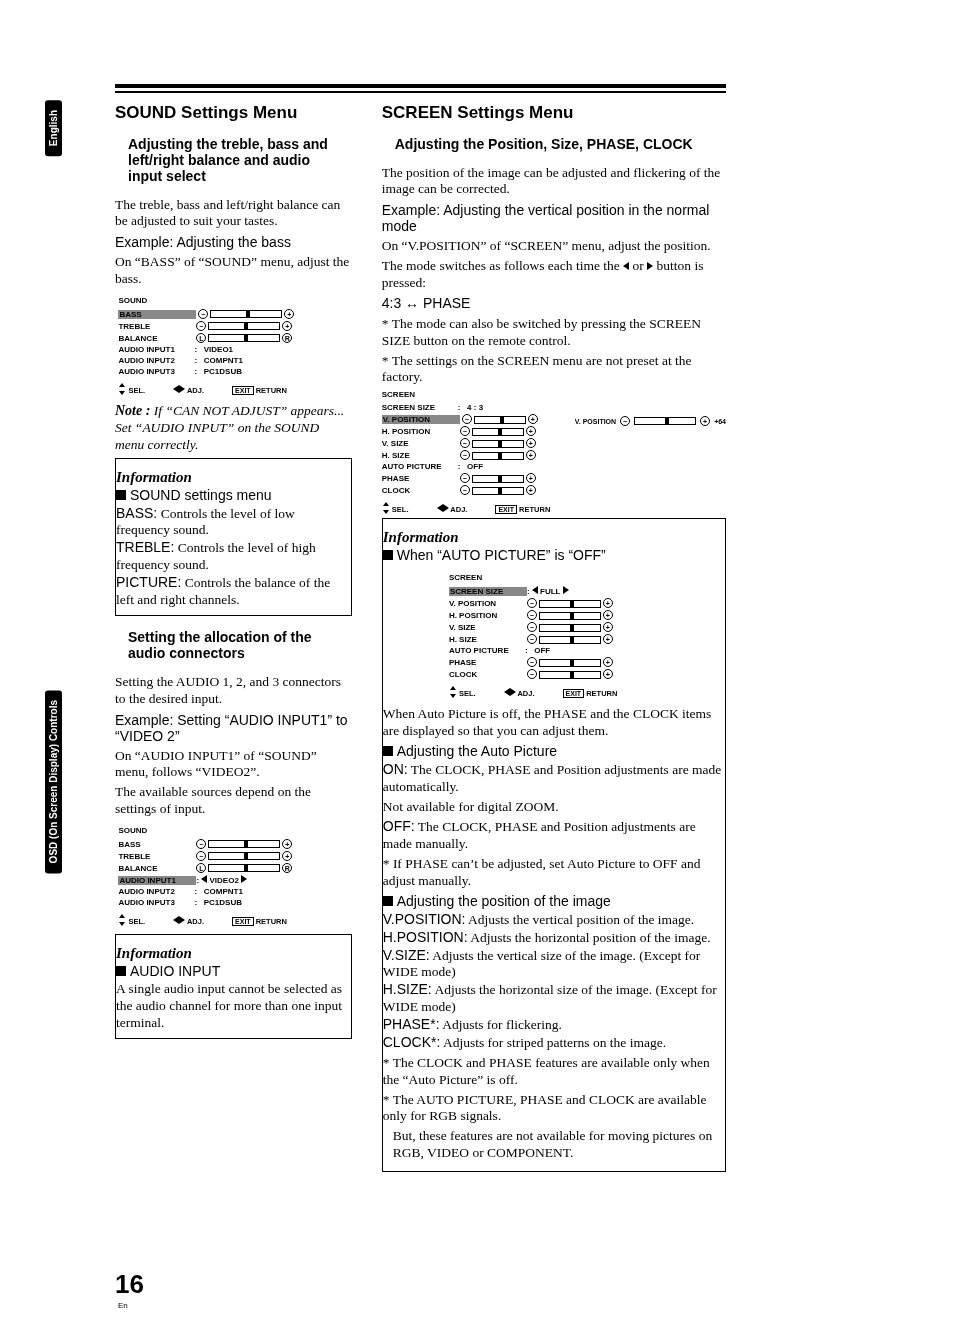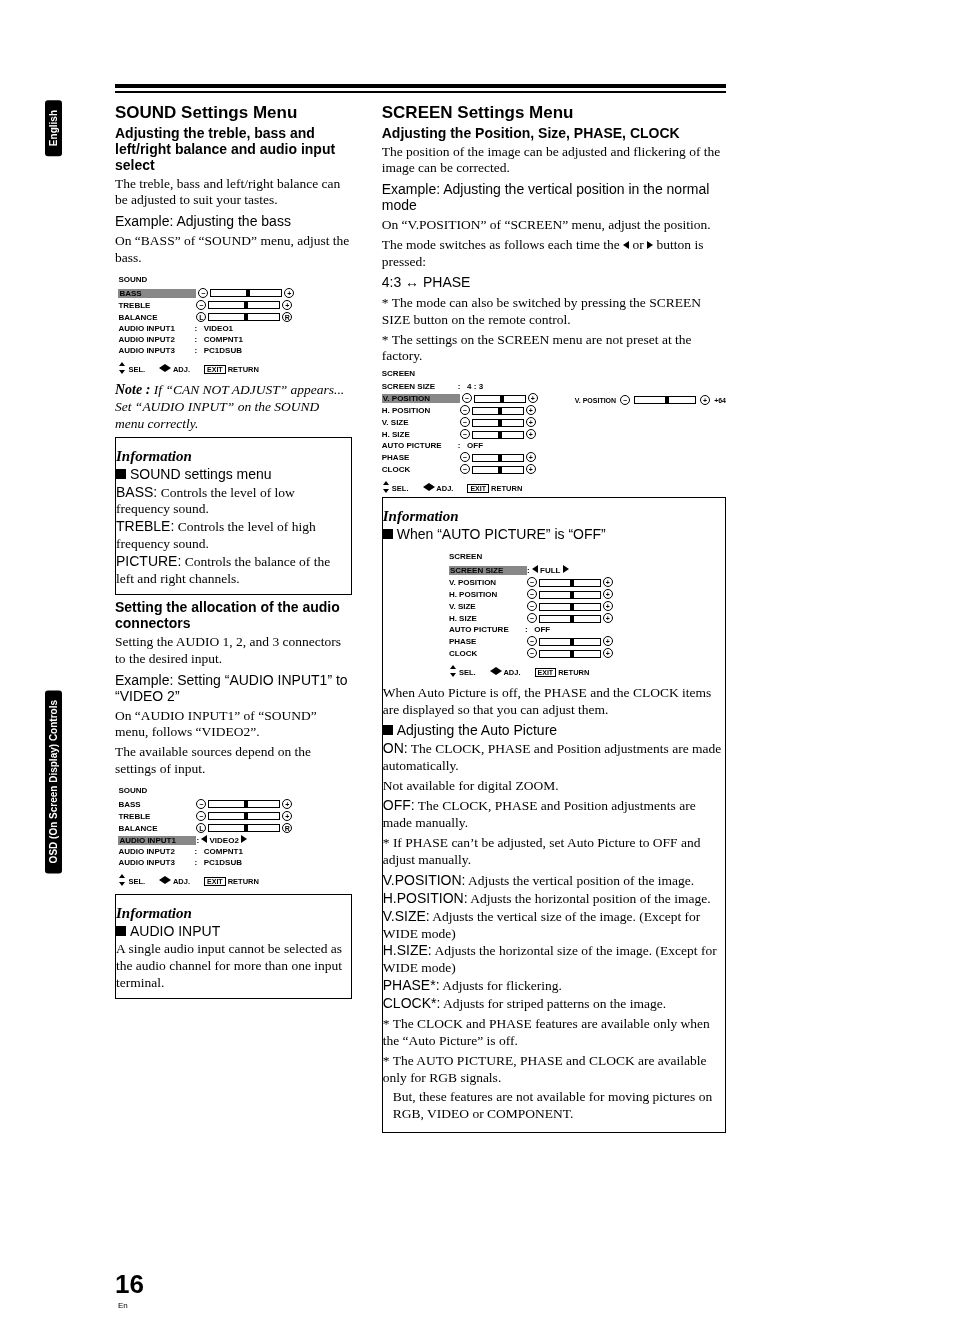--- a/index.html
+++ b/index.html
@@ -5,37 +5,37 @@
 body{margin:0;background:#fff;font-family:"Times New Roman",serif;color:#000;width:954px}
 .page{position:relative;width:816px;height:1340px;padding:84px 90px 0 115px;box-sizing:border-box}
 .toprule{height:4px;background:#000;margin-bottom:3px}
 .toprule2{height:1.5px;background:#000;margin-bottom:10px}
 .side-tabs{position:absolute;left:45px;top:100px}
 .tab{background:#000;color:#fff;font:bold 10px Arial;writing-mode:vertical-rl;transform:rotate(180deg);padding:10px 3px;margin-bottom:8px;border-radius:3px}
 .tab2{position:absolute;left:45px;top:690px;background:#000;color:#fff;font:bold 10px Arial;writing-mode:vertical-rl;transform:rotate(180deg);padding:10px 3px;border-radius:3px}
 .cols{display:flex;gap:30px}
 .col{flex:1;font-size:13.5px;line-height:1.25}
 h2{font:900 17px Arial;margin:0 0 2px}
-h3{font:bold 14px Arial;margin:0}
+h3{font:bold 14px Arial;margin:13px}
 .ex{font:14px Arial;margin:4px 0}
 .note{font:italic 900 14px "Times New Roman"}
 .notetx{font:italic 13.5px "Times New Roman"}
 .infohd{font:italic 900 15px "Times New Roman";margin:4px 0 1px}
 .box{border:1px solid #000;padding:6px 0;margin:4px 0;font-size:13.5px}
 .sq{display:inline-block;width:10px;height:10px;background:#000;margin-right:4px;vertical-align:baseline}
 .osd{width:230px;margin:8px auto;background:#fff;font:bold 8px Arial;color:#000}
 .osd .t{text-align:left;margin-bottom:3px}
 .osd .r{display:flex;padding:1px 0;align-items:center}
 .osd .l{width:76px}
 .osd .l.hi{background:#888;color:#000;padding:0 1px}
 .osd .v{flex:1}
 .bar{display:inline-block;width:70px;height:6px;border:1px solid #000;position:relative;vertical-align:middle}
 .bar::after{content:"";position:absolute;left:50%;top:-1px;width:4px;height:8px;background:#000}
 .mp{font-size:7px;margin:0 2px;border:1px solid #000;border-radius:50%;width:8px;height:8px;display:inline-flex;align-items:center;justify-content:center;line-height:1}
-.ft{display:flex;gap:14px;margin-top:8px;font-size:7.5px;align-items:flex-end;white-space:nowrap}
+.ft{display:flex;gap:28px;margin-top:8px;font-size:7.5px;align-items:flex-end;white-space:nowrap}
 .ft .ex{border:1px solid #000;padding:0 2px;font:bold 7px Arial}
 .tri{display:inline-block;width:0;height:0;border-top:4px solid transparent;border-bottom:4px solid transparent}
 .tl{border-right:6px solid #000}
 .tr{border-left:6px solid #000}
 .ud{display:inline-block;width:8px;height:8px;position:relative}
 .ud::before{content:"";position:absolute;left:1px;top:-2px;border-left:3px solid transparent;border-right:3px solid transparent;border-bottom:4px solid #000}
 .ud::after{content:"";position:absolute;left:1px;bottom:-2px;border-left:3px solid transparent;border-right:3px solid transparent;border-top:4px solid #000}
 .pagenum{position:absolute;left:115px;bottom:40px;font:bold 26px Arial}
 .en{position:absolute;left:118px;bottom:30px;font:8px Arial}
 .term{font:14px Arial}
@@ -255,20 +255,21 @@
               <span><span class="tri tl"></span><span class="tri tr"></span> <span>ADJ.</span></span>
               <span><span class="ex">EXIT</span> <span>RETURN</span></span>
             </div>
 </div>
 <p>When Auto Picture is off, the PHASE and the CLOCK items are displayed so that you can adjust them.</p>
 <div><span class="sq"></span><b class="term">Adjusting the Auto Picture</b></div>
 <span class="term">ON:</span><span> The CLOCK, PHASE and Position adjustments are made automatically.</span>
 <p>Not available for digital ZOOM.</p>
 <span class="term">OFF:</span><span> The CLOCK, PHASE and Position adjustments are made manually.</span>
 <p>* If PHASE can’t be adjusted, set Auto Picture to OFF and adjust manually.</p>
+<div><span class="sq"></span><b class="term">Adjusting the position of the image</b></div>
 <span class="term">V.POSITION:</span><span> Adjusts the vertical position of the image.</span><br>
 <span class="term">H.POSITION:</span><span> Adjusts the horizontal position of the image.</span><br>
 <span class="term">V.SIZE:</span><span> Adjusts the vertical size of the image. (Except for WIDE mode)</span><br>
 <span class="term">H.SIZE:</span><span> Adjusts the horizontal size of the image. (Except for WIDE mode)</span><br>
 <span class="term">PHASE*:</span><span> Adjusts for flickering.</span><br>
 <span class="term">CLOCK*:</span><span> Adjusts for striped patterns on the image.</span>
 <p>* The CLOCK and PHASE features are available only when the “Auto Picture” is off.</p>
 <p>* The AUTO PICTURE, PHASE and CLOCK are available only for RGB signals.</p>
 <p style="margin-left:10px">But, these features are not available for moving pictures on RGB, VIDEO or COMPONENT.</p>
 </div>

